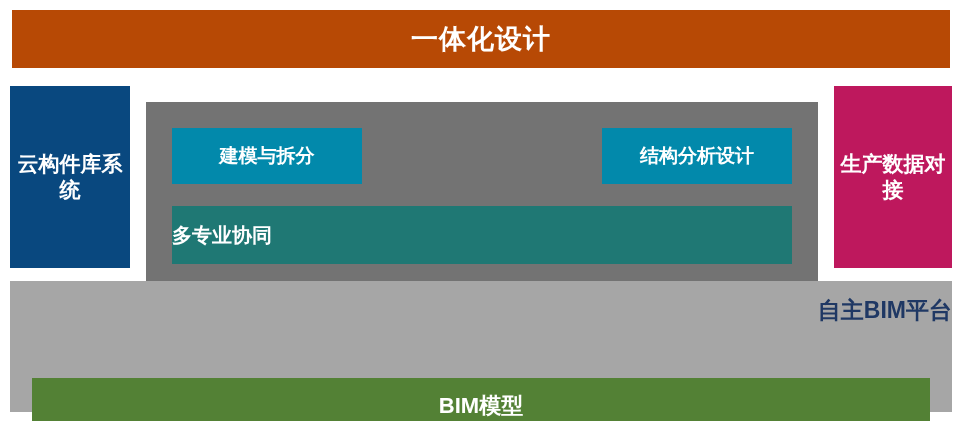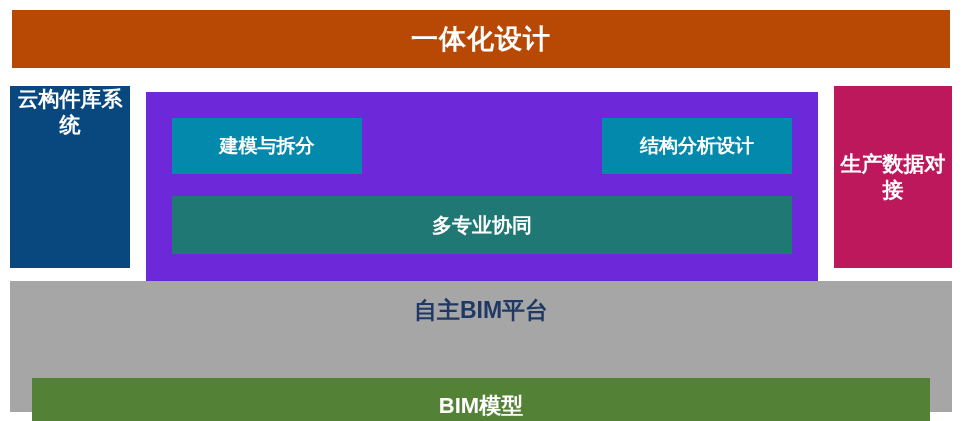--- a/index.html
+++ b/index.html
@@ -40,21 +40,21 @@
 
   
   .pillar-left {
     position: absolute;
     left: 10px;
     top: 86px;
     width: 120px;
     height: 182px;
     background: #09487f;
     display: flex;
-    align-items: flex-start;
+    align-items: center;
     justify-content: center;
     text-align: center;
   }
 
   
   .pillar-right {
     position: absolute;
     left: 834px;
     top: 86px;
     width: 118px;
@@ -72,24 +72,24 @@
     font-weight: bold;
     line-height: 1.25;
     width: 100%;
     padding: 0 6px;
   }
 
   
   .center-panel {
     position: absolute;
     left: 146px;
-    top: 92px;
+    top: 102px;
     width: 672px;
     height: 210px;
-    background: #6d28d9;
+    background: #737373;
   }
 
   .module-row {
     position: absolute;
     left: 26px;
     top: 26px;
     width: 620px;
     height: 56px;
     display: flex;
     justify-content: space-between;
@@ -111,21 +111,20 @@
 
   .collab-box {
     position: absolute;
     left: 26px;
     top: 104px;
     width: 620px;
     height: 58px;
     background: #1f7874;
     display: flex;
     align-items: center;
-    justify-content: center;
   }
   .collab-box .label {
     color: #ffffff;
     font-size: 20px;
     font-weight: bold;
   }
 
   
   .platform {
     position: absolute;
@@ -134,21 +133,21 @@
     width: 942px;
     height: 131px;
     background: #a6a6a6;
   }
 
   .platform-title {
     position: absolute;
     left: 0;
     top: 14px;
     width: 100%;
-    text-align: center;
+    text-align: right;
     color: #1f3864;
     font-size: 23px;
     font-weight: bold;
   }
 
   .model-box {
     position: absolute;
     left: 22px;
     top: 59px;
     width: 898px;

